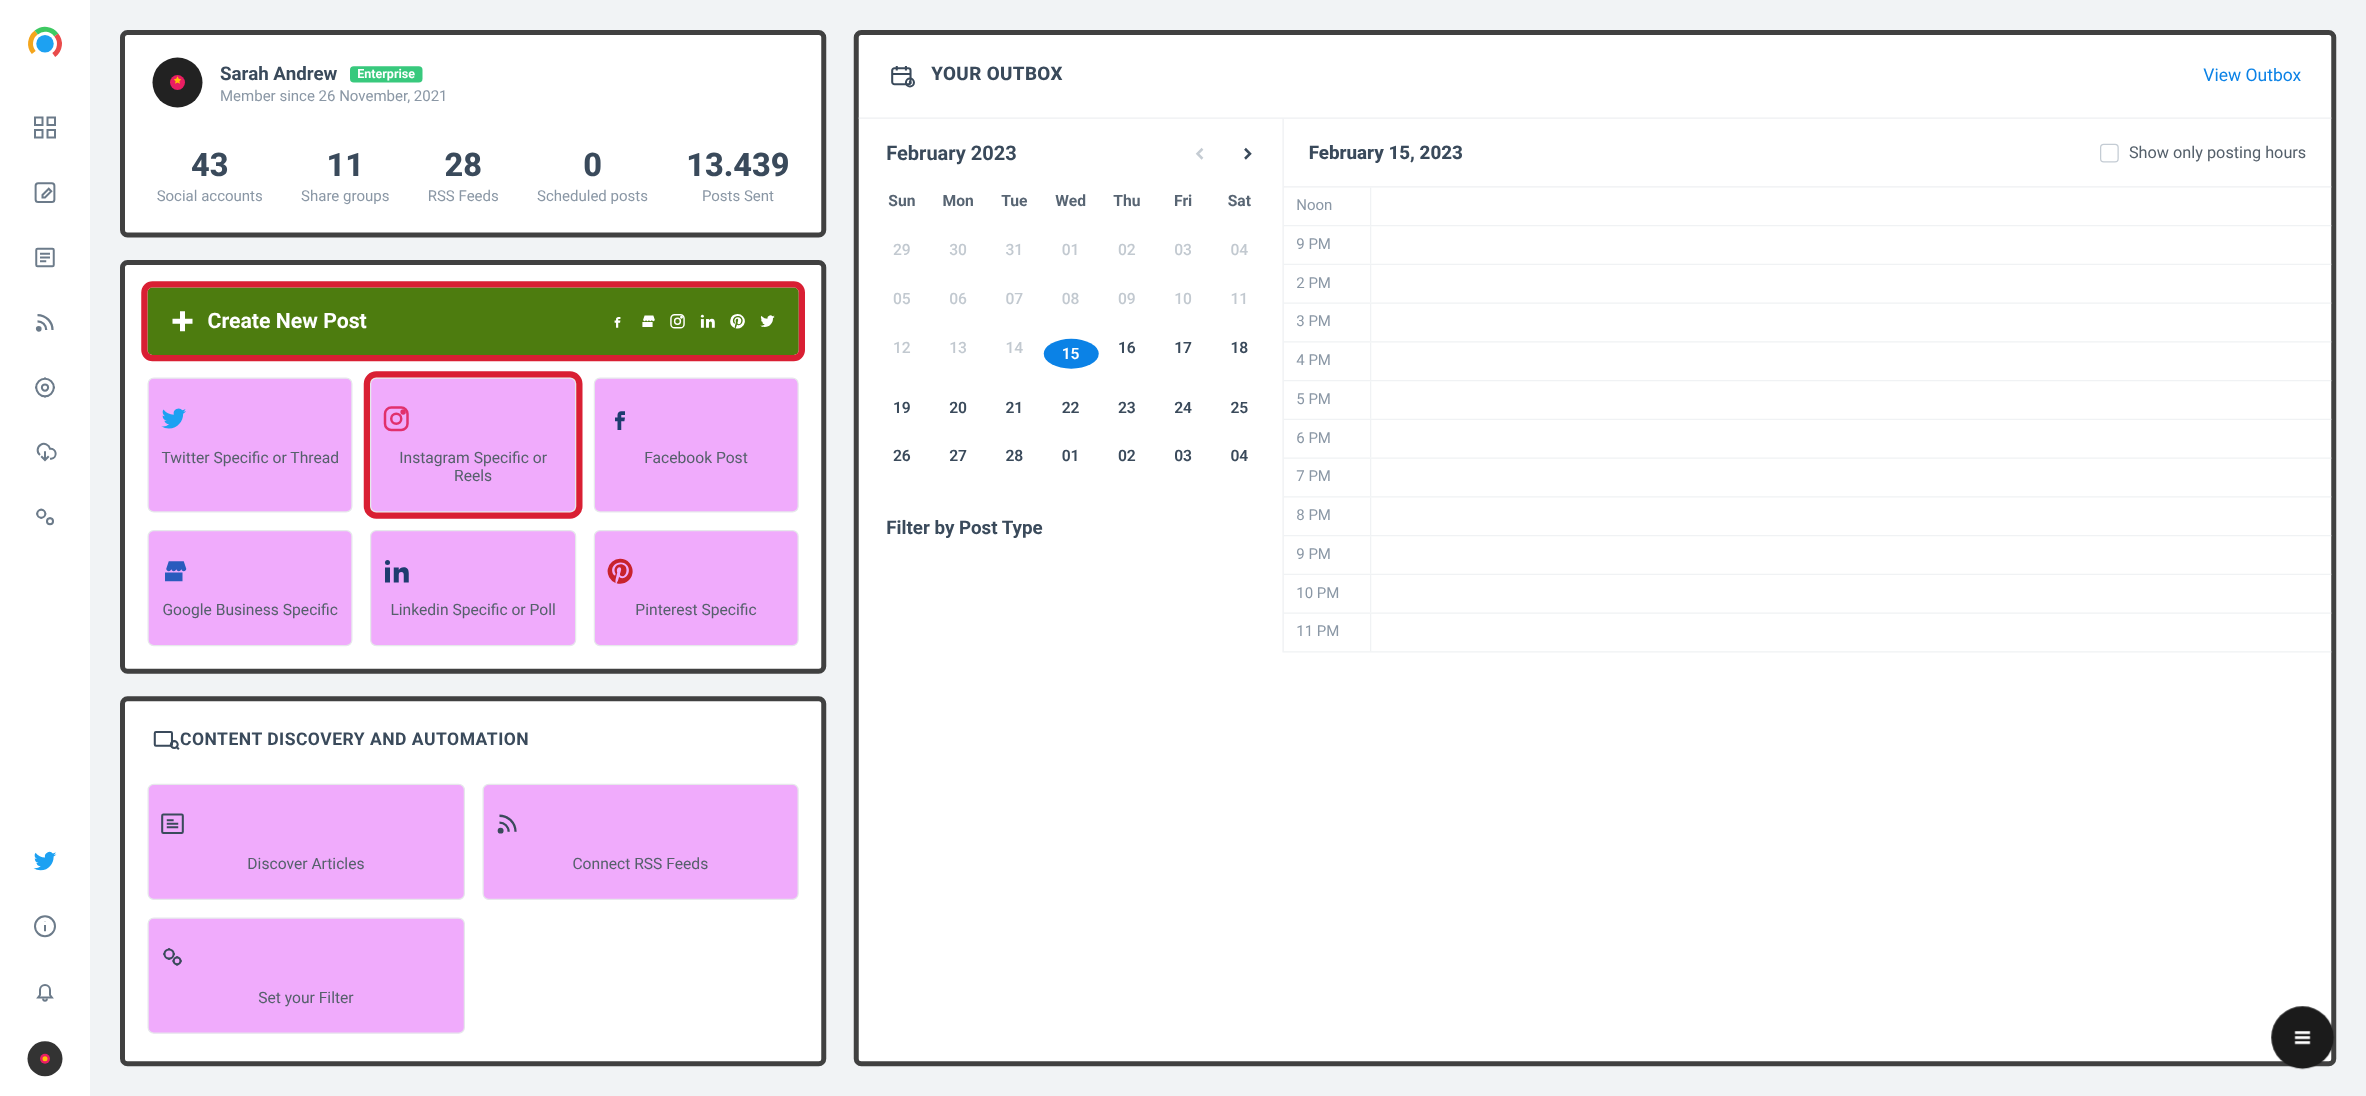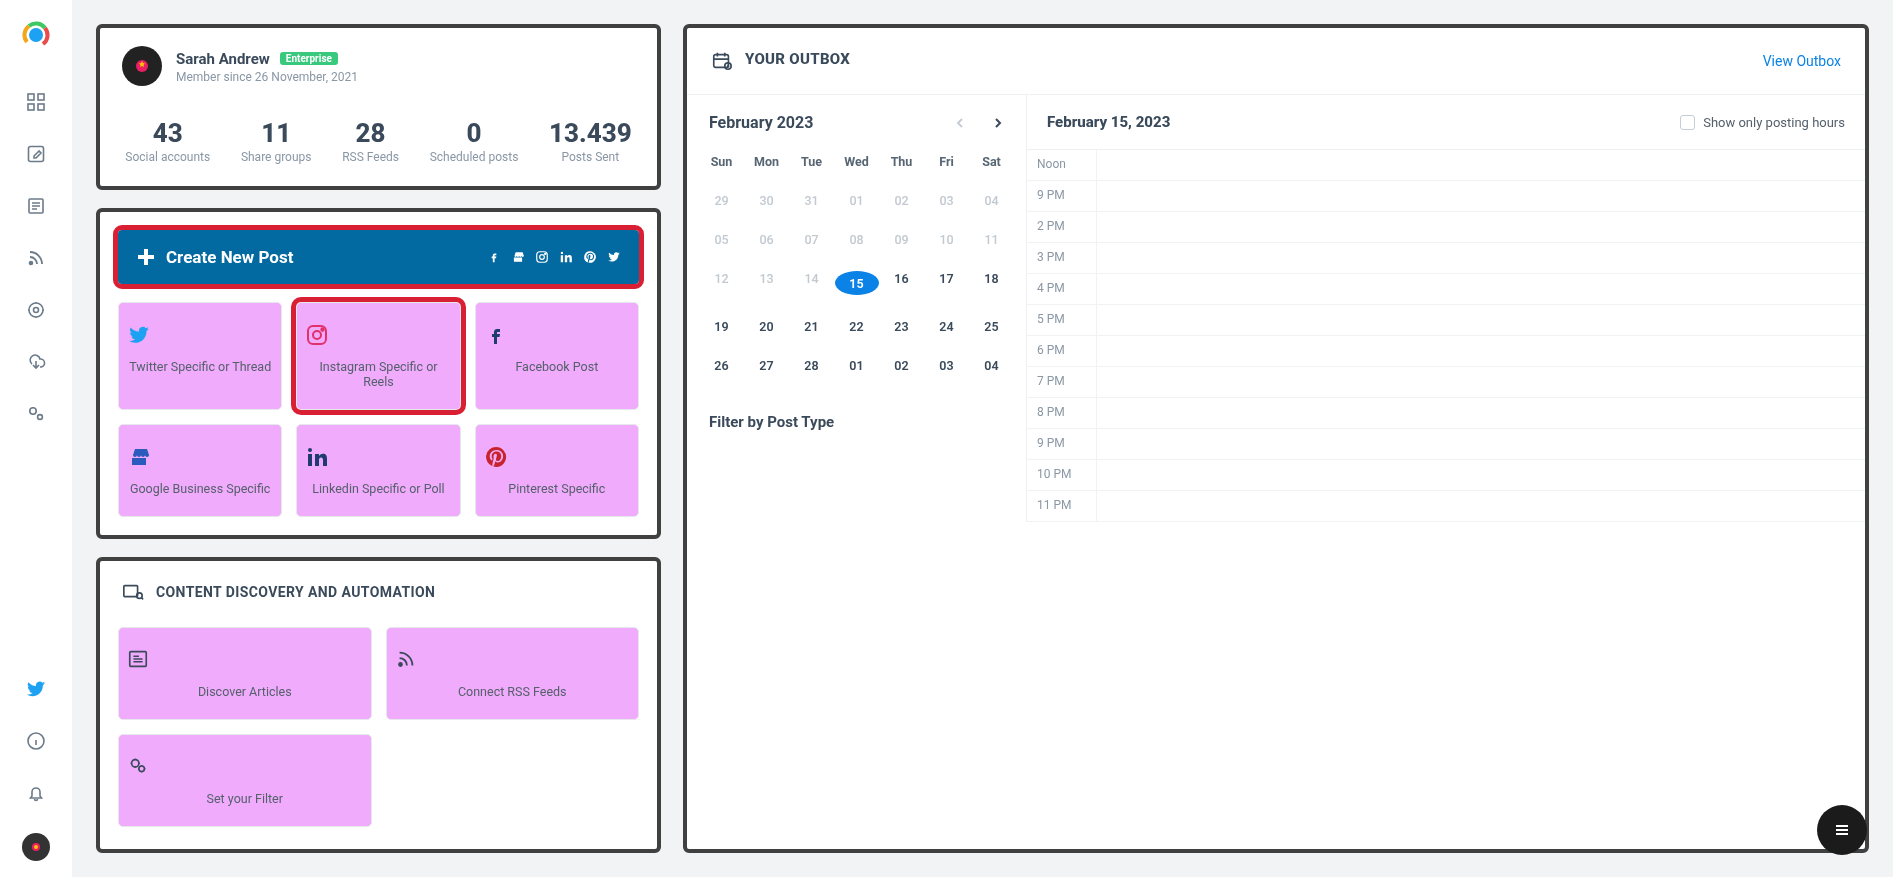--- a/index.html
+++ b/index.html
@@ -29,32 +29,32 @@
 .psub { font-size:12px; color:#8a97a5; margin-top:2px; }
 
 
 .stats { display:flex; justify-content:space-around; padding: 14px 10px 22px; }
 .stat { text-align:center; }
 .stat .num { font-size:26px; font-weight:800; color:#3a4a5b; }
 .stat .lbl { font-size:12px; color:#8a97a5; margin-top:2px; }
 
 
 .create-wrap { padding: 18px; }
-.create-btn { background:#0369a1; color:#fff; border-radius:4px; padding: 17px 18px; display:flex; align-items:center; justify-content:space-between; cursor:pointer; }
+.create-btn { background:#4d7c0f; color:#fff; border-radius:4px; padding: 17px 18px; display:flex; align-items:center; justify-content:space-between; cursor:pointer; }
 .create-btn .left { display:flex; align-items:center; gap:10px; font-weight:700; font-size:17px; }
 .create-btn .socials { display:flex; gap:10px; font-size:15px; }
 .annot { outline: 5px solid #d91f33; outline-offset: 0; }
 
 .tile-grid { display:grid; grid-template-columns: repeat(3, 1fr); gap:14px; margin-top:18px; }
 .tile { border:1px solid #e6e8eb; border-radius:5px; padding: 20px 8px; text-align:center; cursor:pointer; background:#f0abfc; }
 .tile .ticon { font-size:22px; margin-bottom:12px; height:24px; }
 .tile .tlbl { font-size:12.5px; color:#55606b; }
 
 
-.disc-head { padding:20px 22px 10px; display:flex; align-items:center; gap:12px; font-size:14px; font-weight:700; letter-spacing:0.4px; color:#3a4a5b; }
+.disc-head { padding:20px 22px 10px; display:flex; align-items:center; font-size:14px; font-weight:700; letter-spacing:0.4px; color:#3a4a5b; }
 .disc-grid { display:grid; grid-template-columns: repeat(2,1fr); gap:14px; padding: 14px 18px 22px; }
 
 
 .outbox-head { padding: 22px 24px; display:flex; align-items:center; justify-content:space-between; border-bottom:1px solid #eef0f2; }
 .outbox-head .left { display:flex; align-items:flex-start; gap:12px; font-weight:800; color:#3a4a5b; letter-spacing:0.3px; font-size:15px; }
 .outbox-head a { color:#0b82e6; text-decoration:none; font-size:14px; }
 
 .outbox-body { display:flex; }
 .cal-left { flex: 0 0 340px; padding: 14px 12px 20px; border-right:1px solid #eef0f2; }
 .cal-title { display:flex; align-items:center; justify-content:space-between; padding: 4px 10px 16px; font-weight:700; color:#3a4a5b; }

